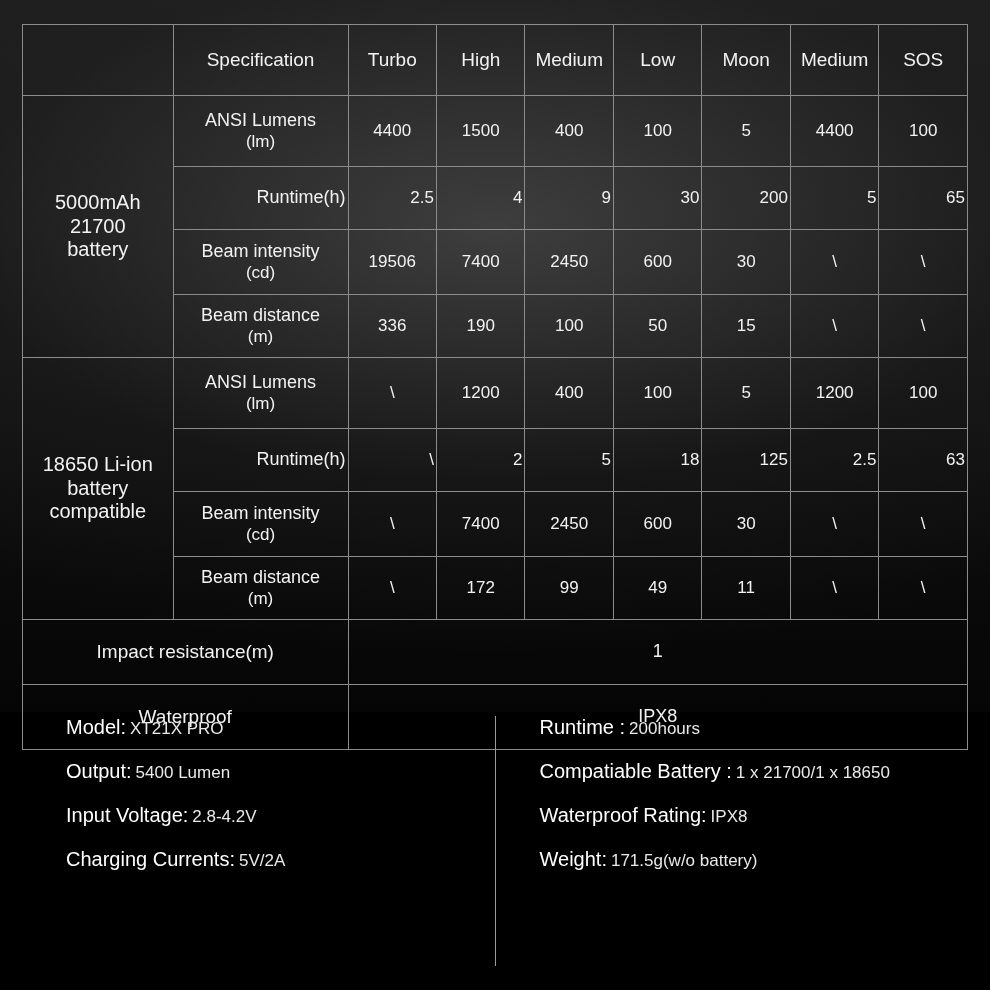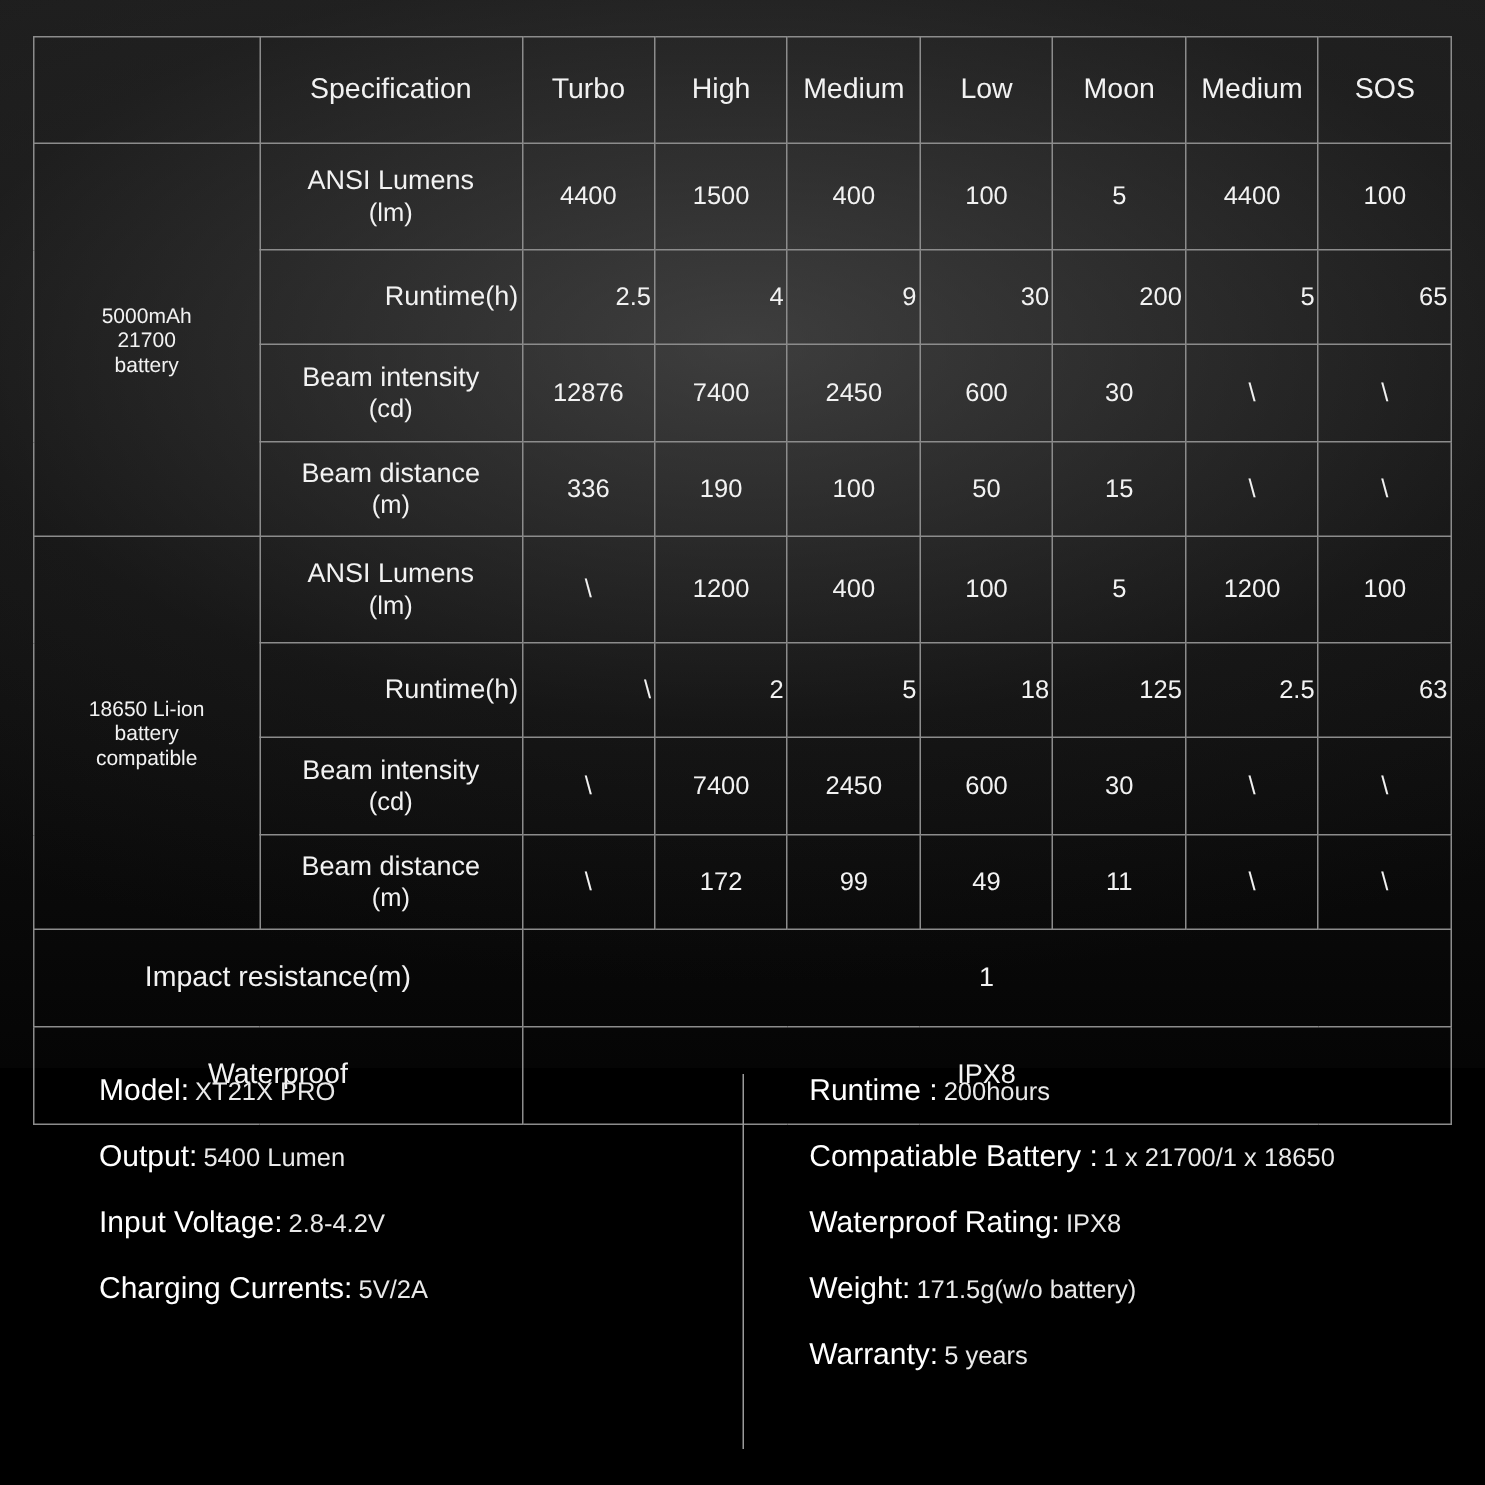--- a/index.html
+++ b/index.html
@@ -48,21 +48,21 @@
   .c-battery { width: 148px; font-size: 18px; }
   .c-spec    { width: 172px; font-size: 18px; }
   .c-mode    { width: 87px;  font-size: 18px; }
   th.hdr { font-size: 19px; height: 62px; }
   td.spec-label { font-size: 18px; }
   td.val { font-size: 17px; }
   tr.r-lumens td { height: 62px; }
   tr.r-runtime td { height: 54px; text-align: right; }
   tr.r-intensity td { height: 56px; }
   tr.r-distance td { height: 54px; }
-  td.battery-cell { font-size: 14px; line-height: 1.5; }
+  td.battery-cell { font-size: 20px; line-height: 1.5; }
   td.full-label { font-size: 19px; height: 56px; }
   td.full-value { font-size: 18px; }
   .sub { display: block; font-size: 17px; }
   .slash { font-size: 19px; }
 
   
   .info {
     position: absolute;
     left: 22px;
     top: 716px;
@@ -152,21 +152,21 @@
           <td class="val">30</td>
           <td class="val">200</td>
           <td class="val">5</td>
           <td class="val">65</td>
         </tr>
         <tr class="r-intensity">
           <td class="spec-label">
             <span>Beam intensity</span>
             <span class="sub">(cd)</span>
           </td>
-          <td class="val">12876</td>
+          <td class="val">19506</td>
           <td class="val">7400</td>
           <td class="val">2450</td>
           <td class="val">600</td>
           <td class="val">30</td>
           <td class="val slash">\</td>
           <td class="val slash">\</td>
         </tr>
         <tr class="r-distance">
           <td class="spec-label">
             <span>Beam distance</span>
@@ -269,19 +269,16 @@
       </div>
       <div class="info-row">
         <span class="info-key">Compatiable Battery :</span><span class="info-val">1 x 21700/1 x 18650</span>
       </div>
       <div class="info-row">
         <span class="info-key">Waterproof Rating:</span><span class="info-val">IPX8</span>
       </div>
       <div class="info-row">
         <span class="info-key">Weight:</span><span class="info-val">171.5g(w/o battery)</span>
       </div>
-      <div class="info-row">
-        <span class="info-key">Warranty:</span><span class="info-val">5 years</span>
-      </div>
     </div>
   </div>
 
 </div>
 
 </body></html>

